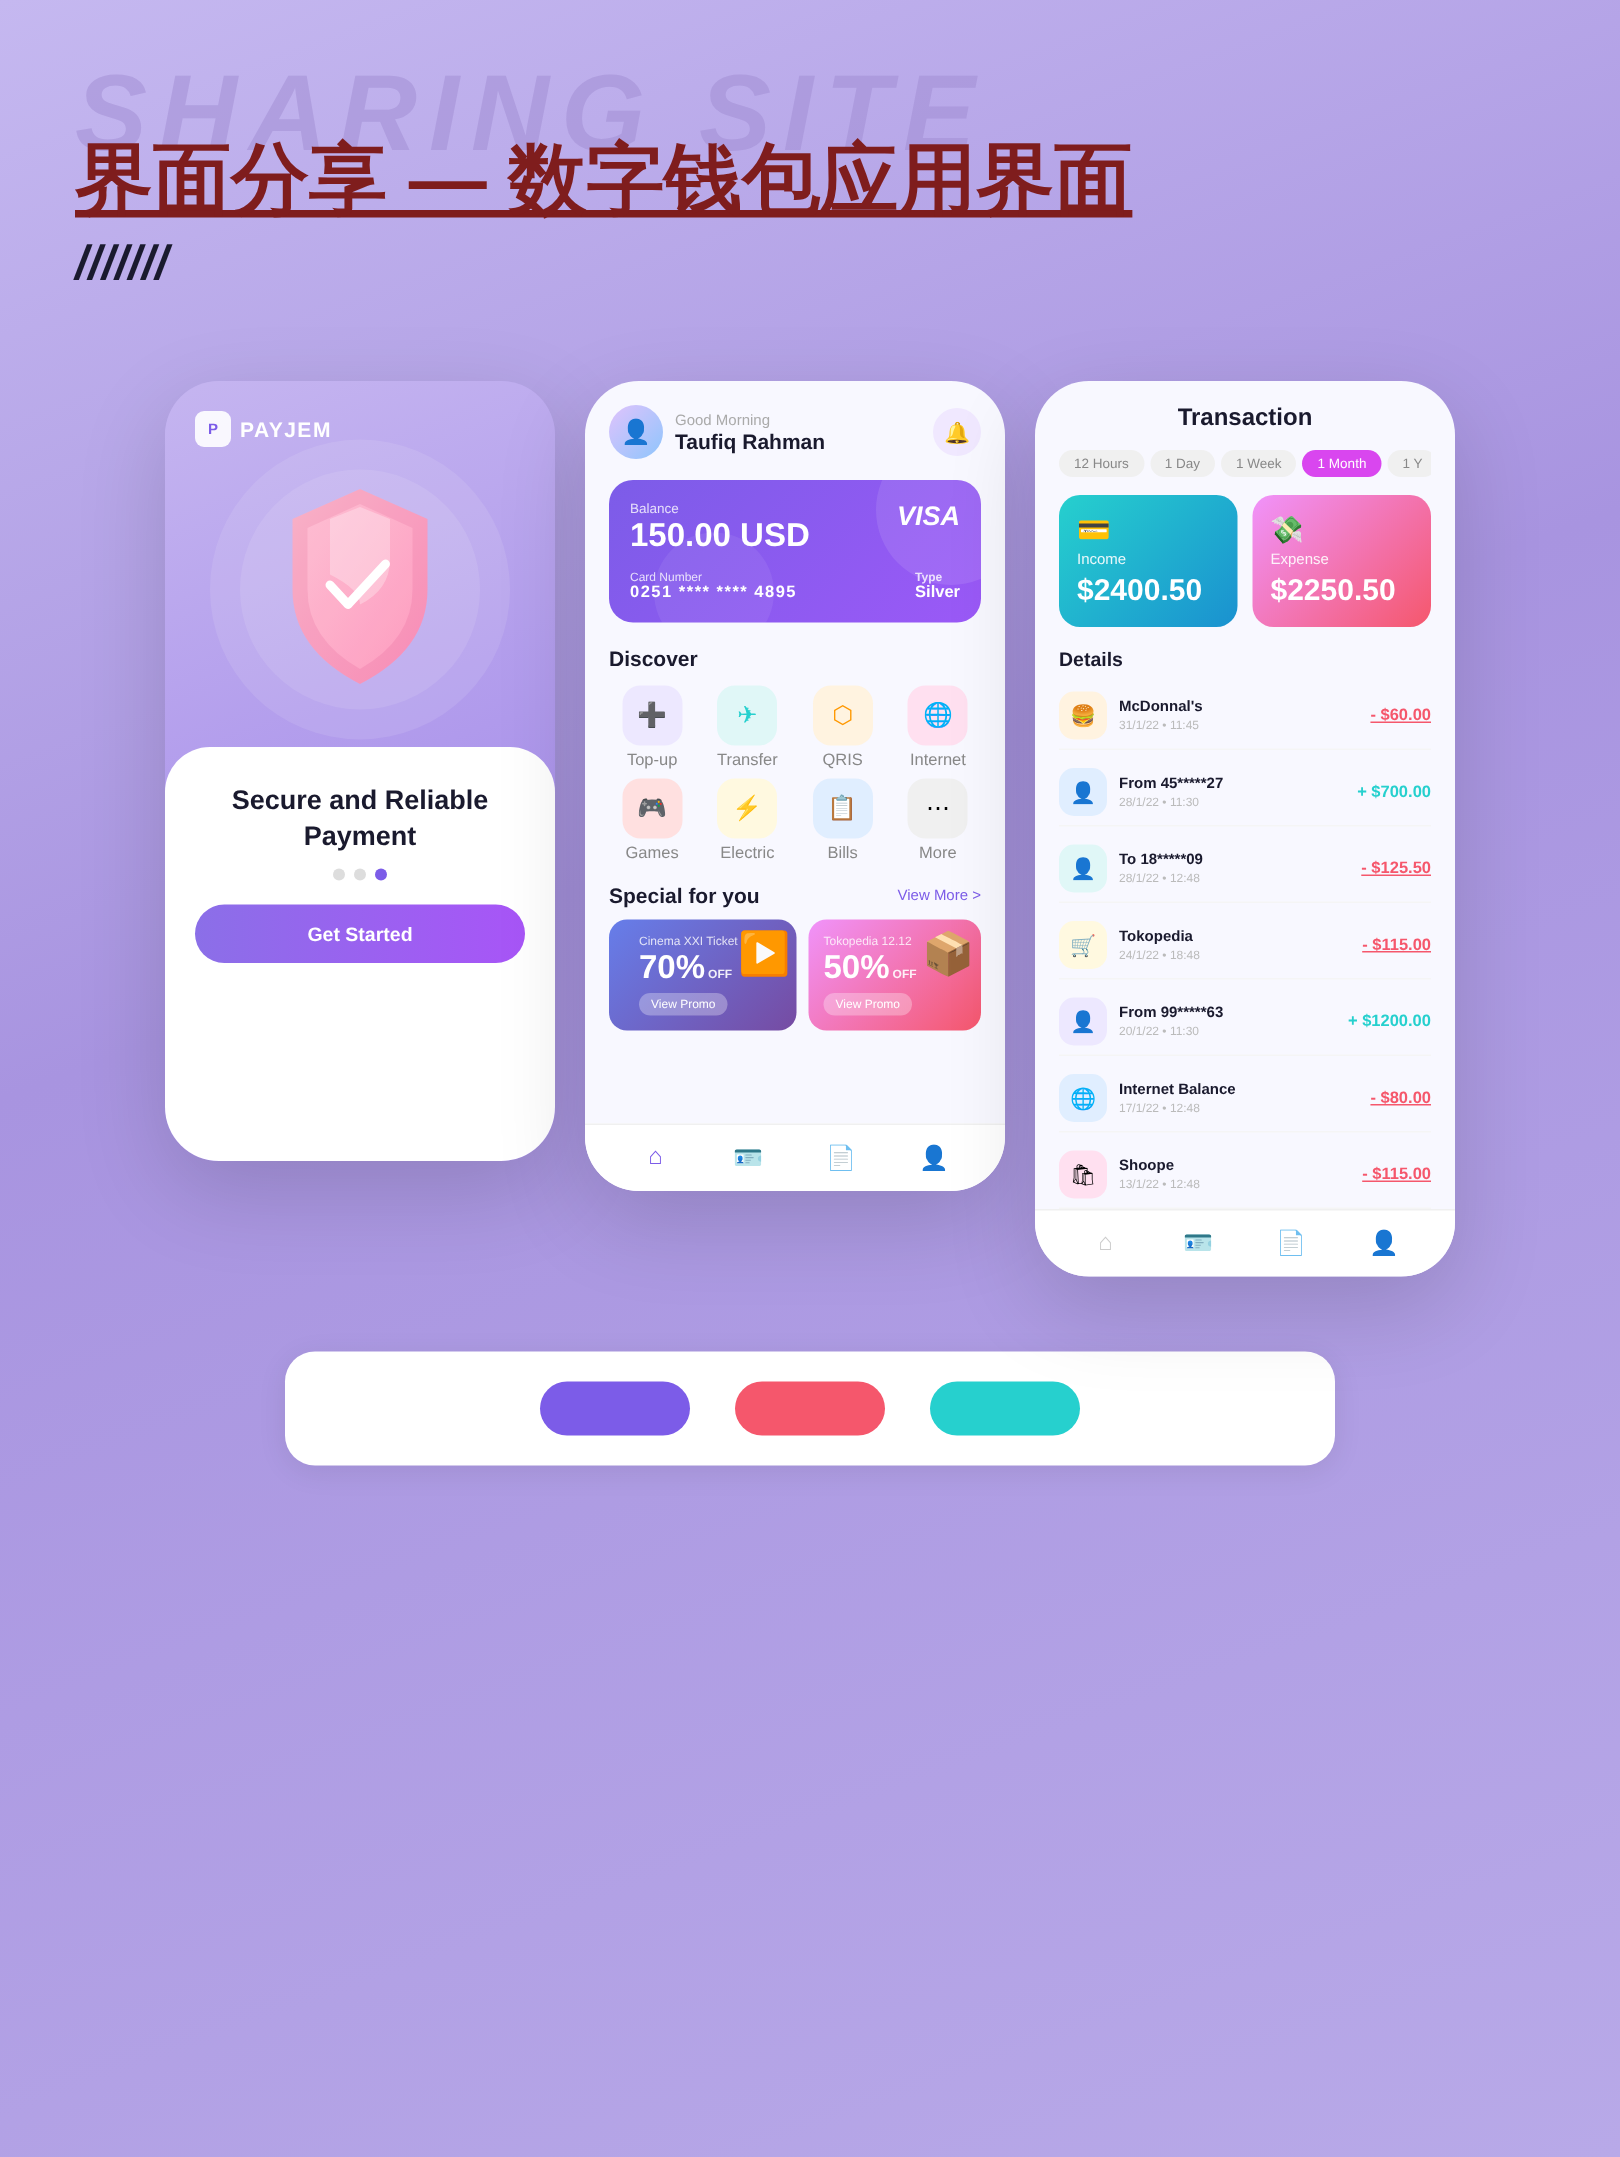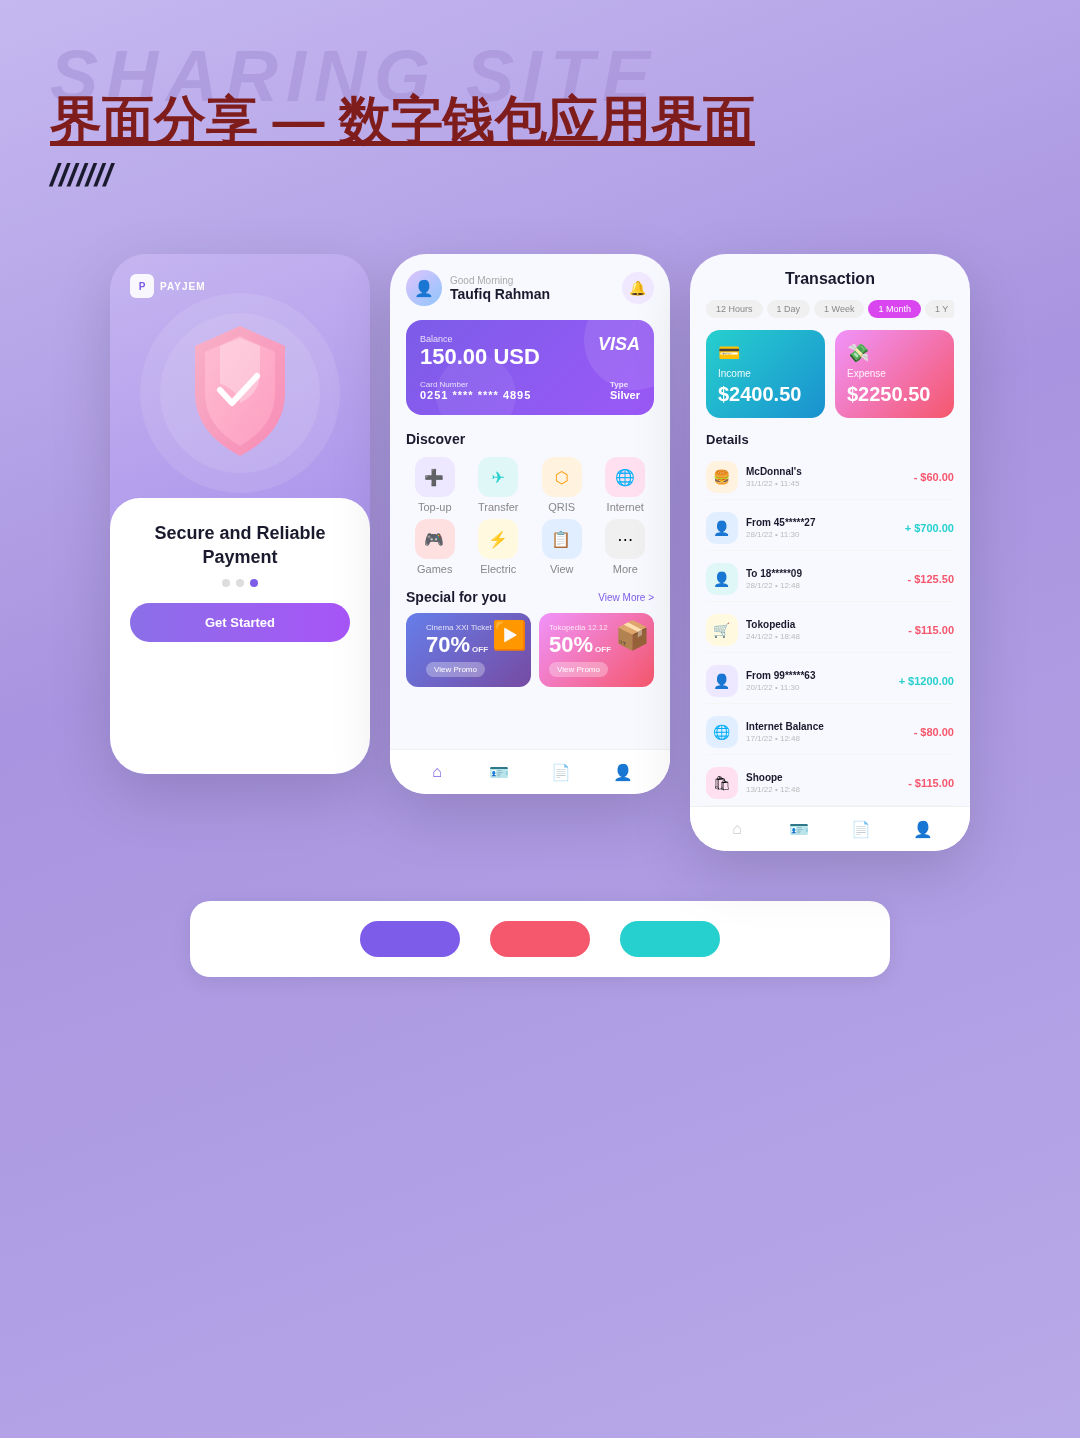--- a/index.html
+++ b/index.html
@@ -97,21 +97,21 @@
       background: rgba(255,255,255,0.9);
       border-radius: 6px;
       display: flex;
       align-items: center;
       justify-content: center;
       font-size: 10px;
       color: #7c5ce8;
       font-weight: bold;
     }
     .payjem-logo-text {
-      font-size: 10px;
+      font-size: 14px;
       font-weight: 700;
       color: white;
       letter-spacing: 1px;
     }
     .phone-1-shield-area {
       display: flex;
       justify-content: center;
       align-items: center;
       padding: 20px;
       position: relative;
@@ -560,21 +560,21 @@
     }
     .txn-date {
       font-size: 8px;
       color: #bbb;
       margin-top: 2px;
     }
     .txn-amount {
       font-size: 11px;
       font-weight: 700;
     }
-    .txn-amount.negative { color: #f5576c; }
+    .txn-amount.negative { color: #f5576c; text-decoration: underline; }
     .txn-amount.positive { color: #26d0ce; }
 
     
     .color-palette-section {
       background: white;
       border-radius: 20px;
       padding: 20px 40px;
       margin: 50px auto 30px;
       width: 700px;
       display: flex;
@@ -709,21 +709,21 @@
           <div class="discover-item">
             <div class="discover-icon-box red">🎮</div>
             <span class="discover-label">Games</span>
           </div>
           <div class="discover-item">
             <div class="discover-icon-box yellow">⚡</div>
             <span class="discover-label">Electric</span>
           </div>
           <div class="discover-item">
             <div class="discover-icon-box blue">📋</div>
-            <span class="discover-label">View</span>
+            <span class="discover-label">Bills</span>
           </div>
           <div class="discover-item">
             <div class="discover-icon-box gray">⋯</div>
             <span class="discover-label">More</span>
           </div>
         </div>
 
         <div class="special-header">
           <div class="section-title" style="margin-bottom:0;">Special for you</div>
           <span class="view-more">View More &gt;</span>

